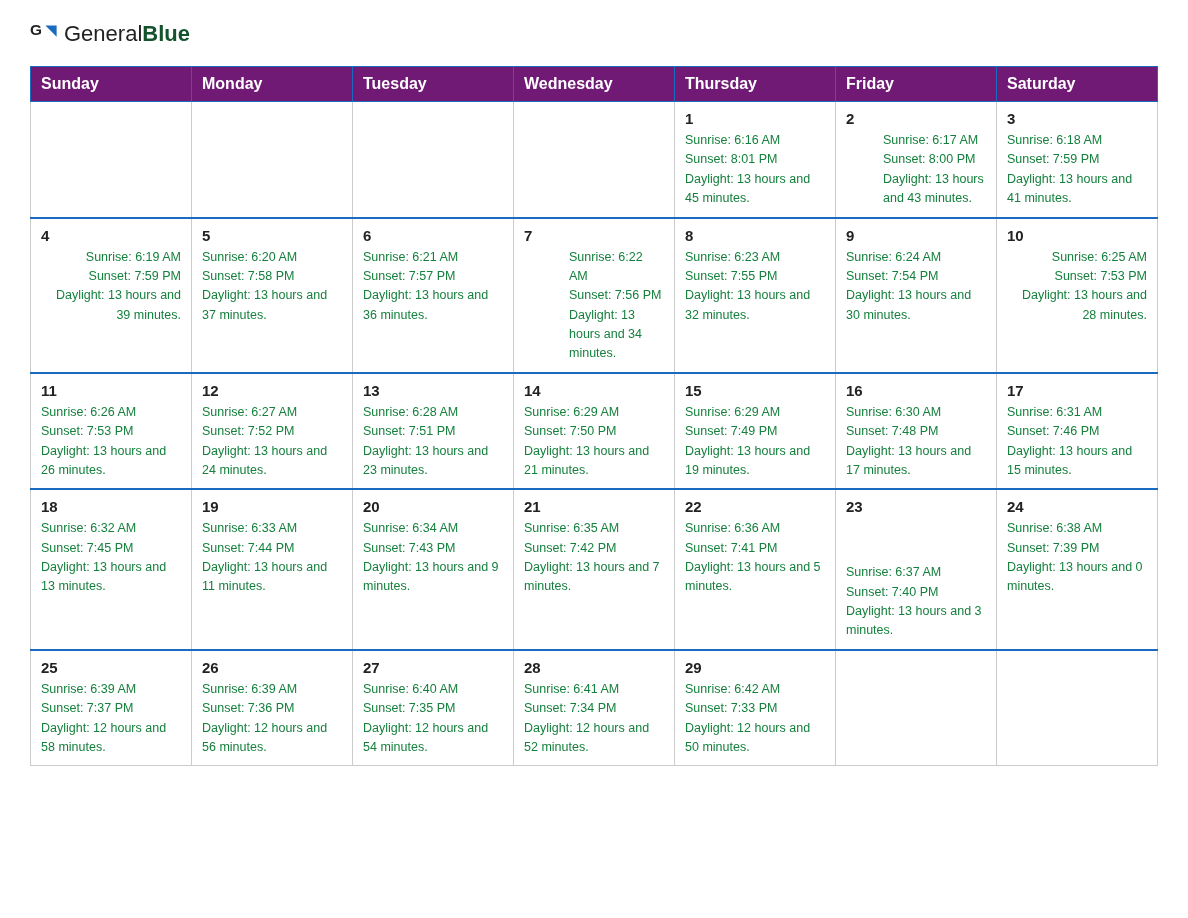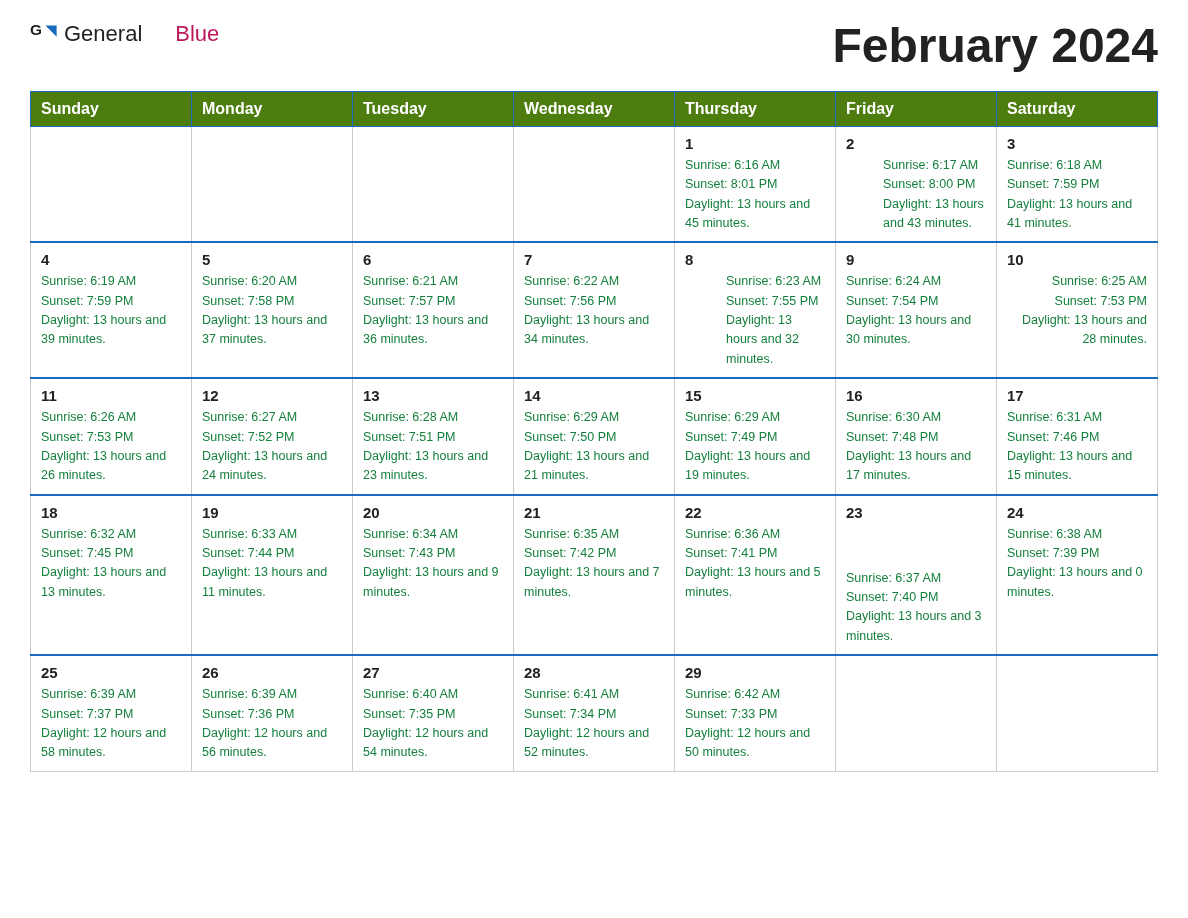--- a/index.html
+++ b/index.html
@@ -21,23 +21,22 @@
       align-items: center;
       gap: 6px;
     }
     .logo-text-general {
       font-size: 22px;
       font-weight: normal;
       color: #222;
     }
     .logo-text-blue {
       font-size: 22px;
-      font-weight: normal;
-      color: #be185d;
-      padding-left: 33px;
+      font-weight: bold;
+      color: #14532d;
     }
     .logo-icon {
       width: 28px;
       height: 28px;
     }
     .title-block {
       text-align: right;
     }
     .calendar-title {
       font-size: 48px;
@@ -49,21 +48,21 @@
       font-size: 20px;
       color: #444;
       margin-top: 4px;
     }
     .calendar {
       width: 100%;
       border-collapse: collapse;
       border: 1px solid #aaa;
     }
     .calendar th {
-      background: #4d7c0f;
+      background: #701a75;
       color: #fff;
       font-size: 16px;
       font-weight: bold;
       padding: 8px 10px;
       text-align: left;
       border: 1px solid #1a6bbf;
     }
     .calendar td {
       vertical-align: top;
       padding: 8px 10px;
@@ -100,21 +99,20 @@
   <div class="logo">
     <svg class="logo-icon" viewBox="0 0 40 40" xmlns="http://www.w3.org/2000/svg">
       <text x="0" y="22" font-size="22" font-weight="bold" fill="#222">G</text>
       <polygon points="22,8 38,8 38,24" fill="#1a6bbf"></polygon>
     </svg>
     <div>
       <span class="logo-text-general">General</span><span class="logo-text-blue">Blue</span>
     </div>
   </div>
   <div class="title-block">
-    <div class="calendar-title">February 2024</div>
   </div>
 </div>
 
 <table class="calendar">
   <thead>
     <tr>
     <th>Sunday</th>
         <th>Monday</th>
         <th>Tuesday</th>
         <th>Wednesday</th>
@@ -144,45 +142,45 @@
         <td>
           <span class="day-num">3</span>
           <div class="day-info" style="white-space: pre-line;">Sunrise: 6:18 AM
 Sunset: 7:59 PM
 Daylight: 13 hours and 41 minutes.</div>
         </td>
       </tr>
       <tr class="row-divider">
         <td>
           <span class="day-num">4</span>
-          <div class="day-info" style="white-space: pre-line;">Sunrise: 6:19 AM
+          <div class="day-info" style="white-space: pre-line; text-align: right;">Sunrise: 6:19 AM
 Sunset: 7:59 PM
 Daylight: 13 hours and 39 minutes.</div>
         </td>
         <td>
           <span class="day-num">5</span>
           <div class="day-info" style="white-space: pre-line;">Sunrise: 6:20 AM
 Sunset: 7:58 PM
 Daylight: 13 hours and 37 minutes.</div>
         </td>
         <td>
           <span class="day-num">6</span>
           <div class="day-info" style="white-space: pre-line;">Sunrise: 6:21 AM
 Sunset: 7:57 PM
 Daylight: 13 hours and 36 minutes.</div>
         </td>
         <td>
           <span class="day-num">7</span>
-          <div class="day-info" style="white-space: pre-line;">Sunrise: 6:22 AM
+          <div class="day-info" style="white-space: pre-line; margin-left: 45px;">Sunrise: 6:22 AM
 Sunset: 7:56 PM
 Daylight: 13 hours and 34 minutes.</div>
         </td>
         <td>
           <span class="day-num">8</span>
-          <div class="day-info" style="white-space: pre-line; margin-left: 41px;">Sunrise: 6:23 AM
+          <div class="day-info" style="white-space: pre-line;">Sunrise: 6:23 AM
 Sunset: 7:55 PM
 Daylight: 13 hours and 32 minutes.</div>
         </td>
         <td>
           <span class="day-num">9</span>
           <div class="day-info" style="white-space: pre-line;">Sunrise: 6:24 AM
 Sunset: 7:54 PM
 Daylight: 13 hours and 30 minutes.</div>
         </td>
         <td>

